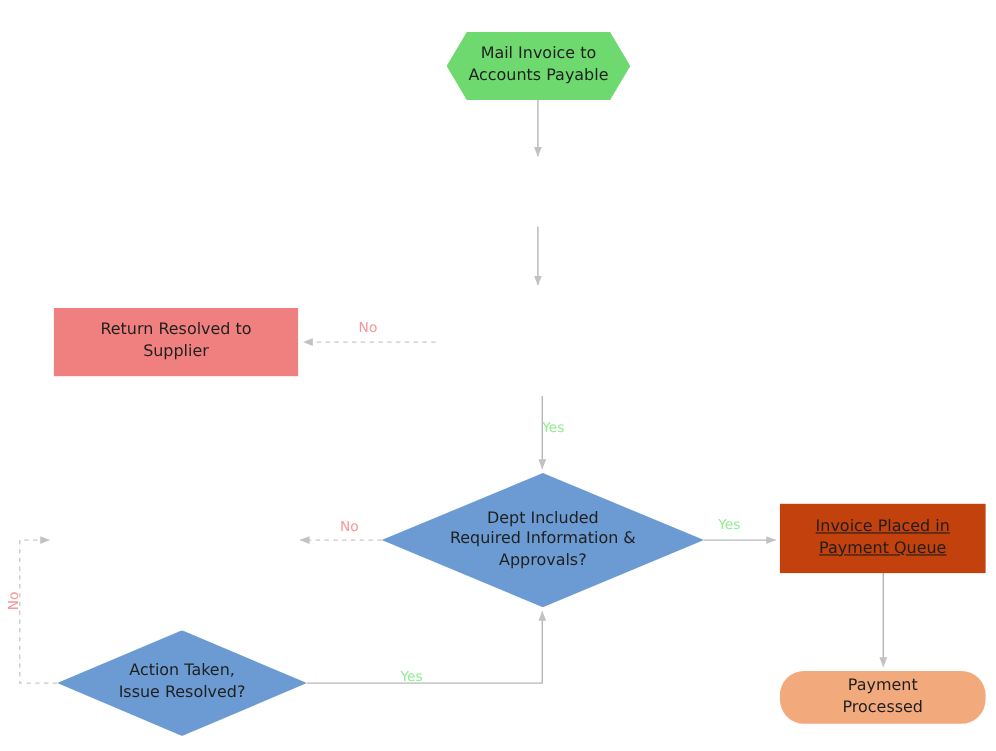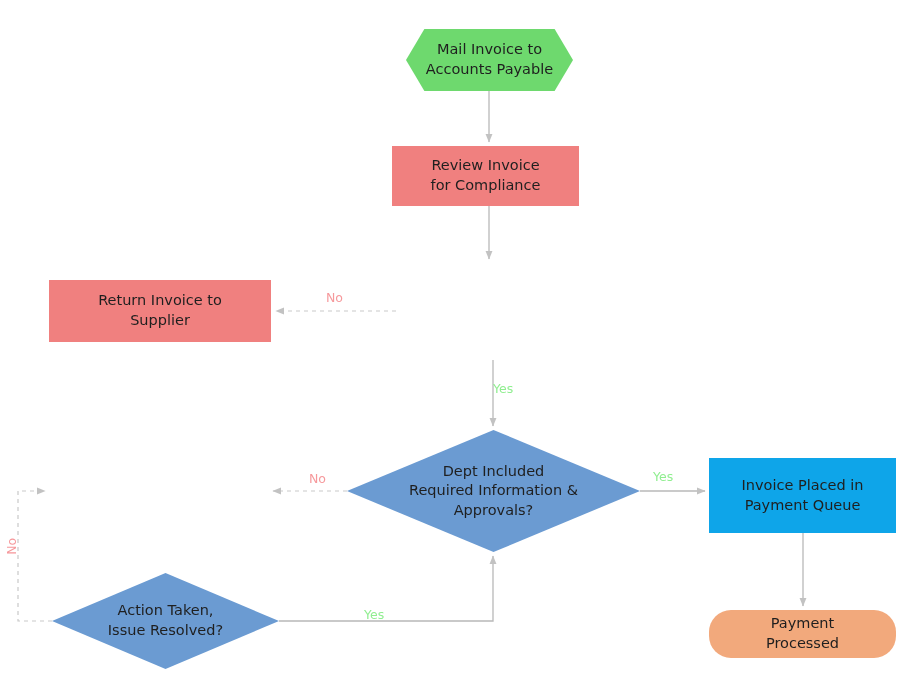--- a/index.html
+++ b/index.html
@@ -120,39 +120,35 @@
     <g>
       <path d="M52,621 L18,621 L18,491 L45,491" stroke="#C9C9C9" stroke-width="1.2" fill="none" stroke-dasharray="4 4" marker-end="url(#arrow-gray-dash)"></path>
     </g>
   </svg>
 
   <div class="node shape-hexagon" style="left:406px; top:29px; width:167px; height:62px; background:#6ED96E;">
     <span class="label">Mail Invoice to
 Accounts Payable</span>
   </div>
 
-  <div class="node shape-process" style="left:392px; top:146px; width:187px; height:60px; background:#F0807F;">
-    <span class="label">Review Invoice
-for Compliance</span>
-  </div>
 
 
   <div class="node shape-process" style="left:49px; top:280px; width:222px; height:62px; background:#F0807F;">
-    <span class="label">Return Invoice to
+    <span class="label">Return Resolved to
 Supplier</span>
   </div>
 
   <div class="node shape-decision" style="left:347px; top:430px; width:293px; height:122px; background:#6B9BD2;">
     <span class="label">Dept Included
 Required Information &amp;
 Approvals?</span>
   </div>
 
 
-  <div class="node shape-process" style="left:709px; top:458px; width:187px; height:75px; background:#0ea5e9;">
+  <div class="node shape-process" style="left:709px; top:458px; width:187px; height:63px; background:#c2410c;text-decoration:underline;">
     <span class="label">Invoice Placed in
 Payment Queue</span>
   </div>
 
   <div class="node shape-decision" style="left:52px; top:573px; width:227px; height:96px; background:#6B9BD2;">
     <span class="label">Action Taken,
 Issue Resolved?</span>
   </div>
 
   <div class="node shape-terminator" style="left:709px; top:610px; width:187px; height:48px; background:#F2A97C;">

